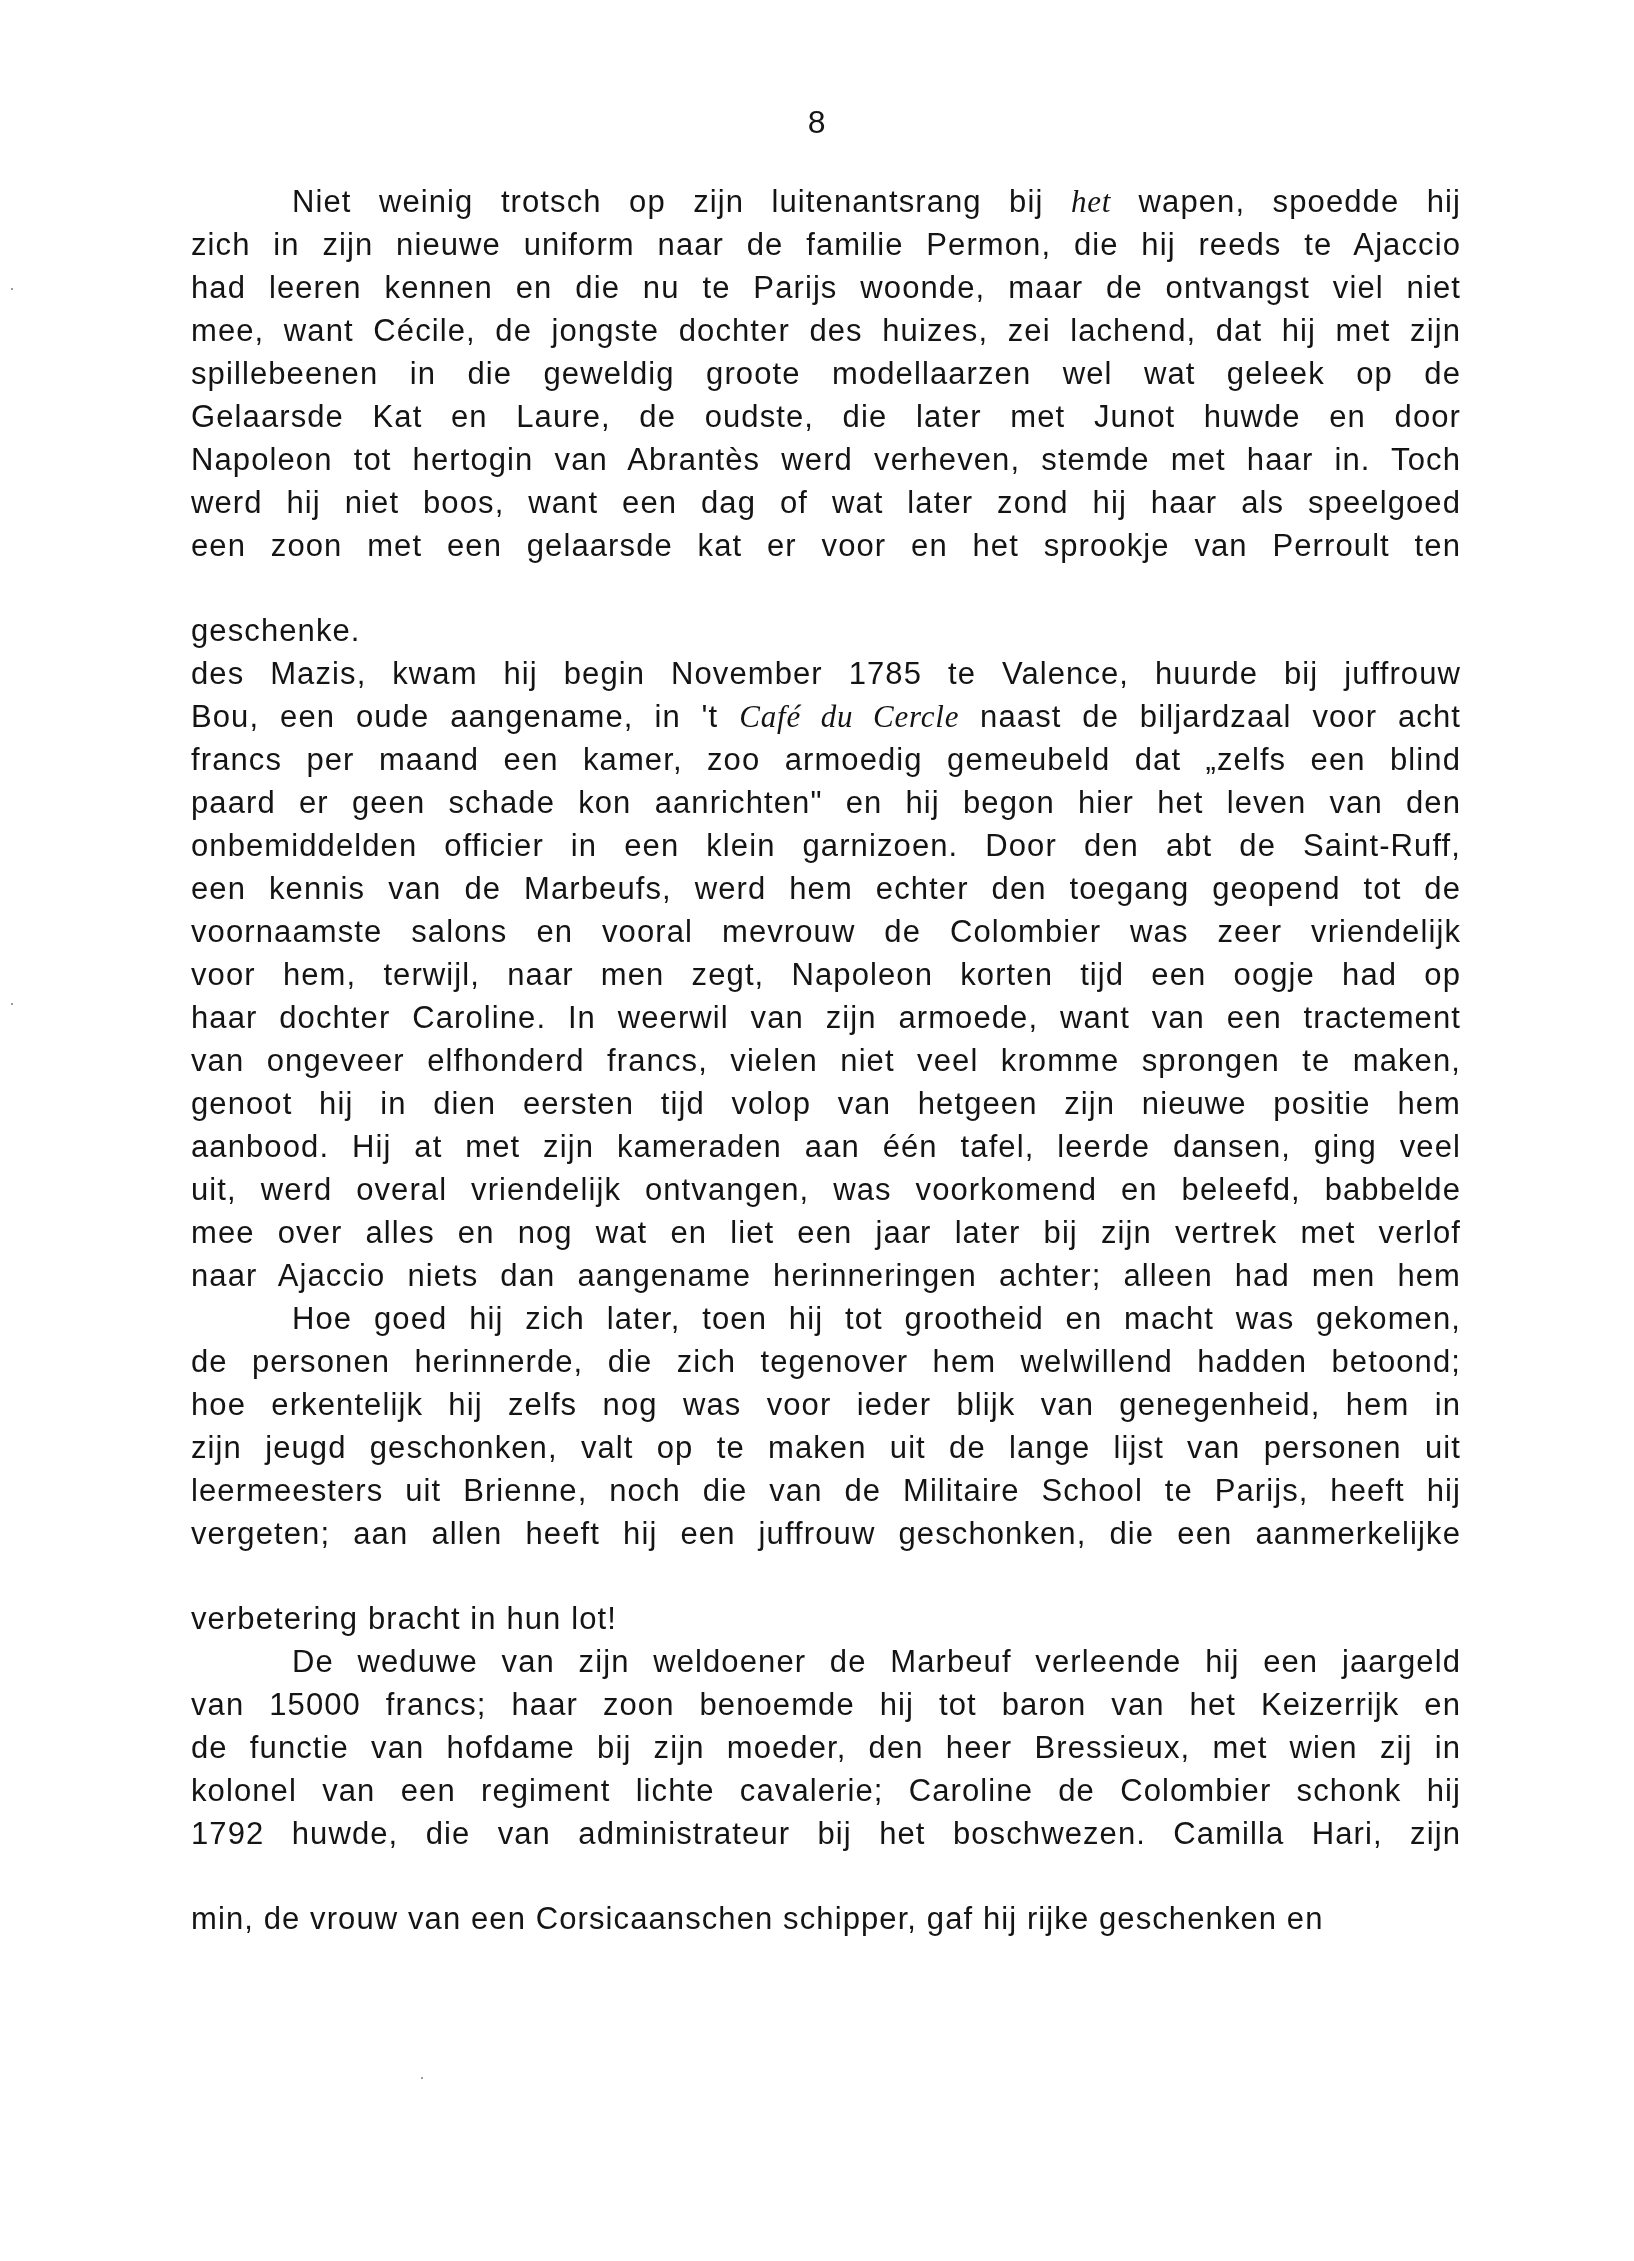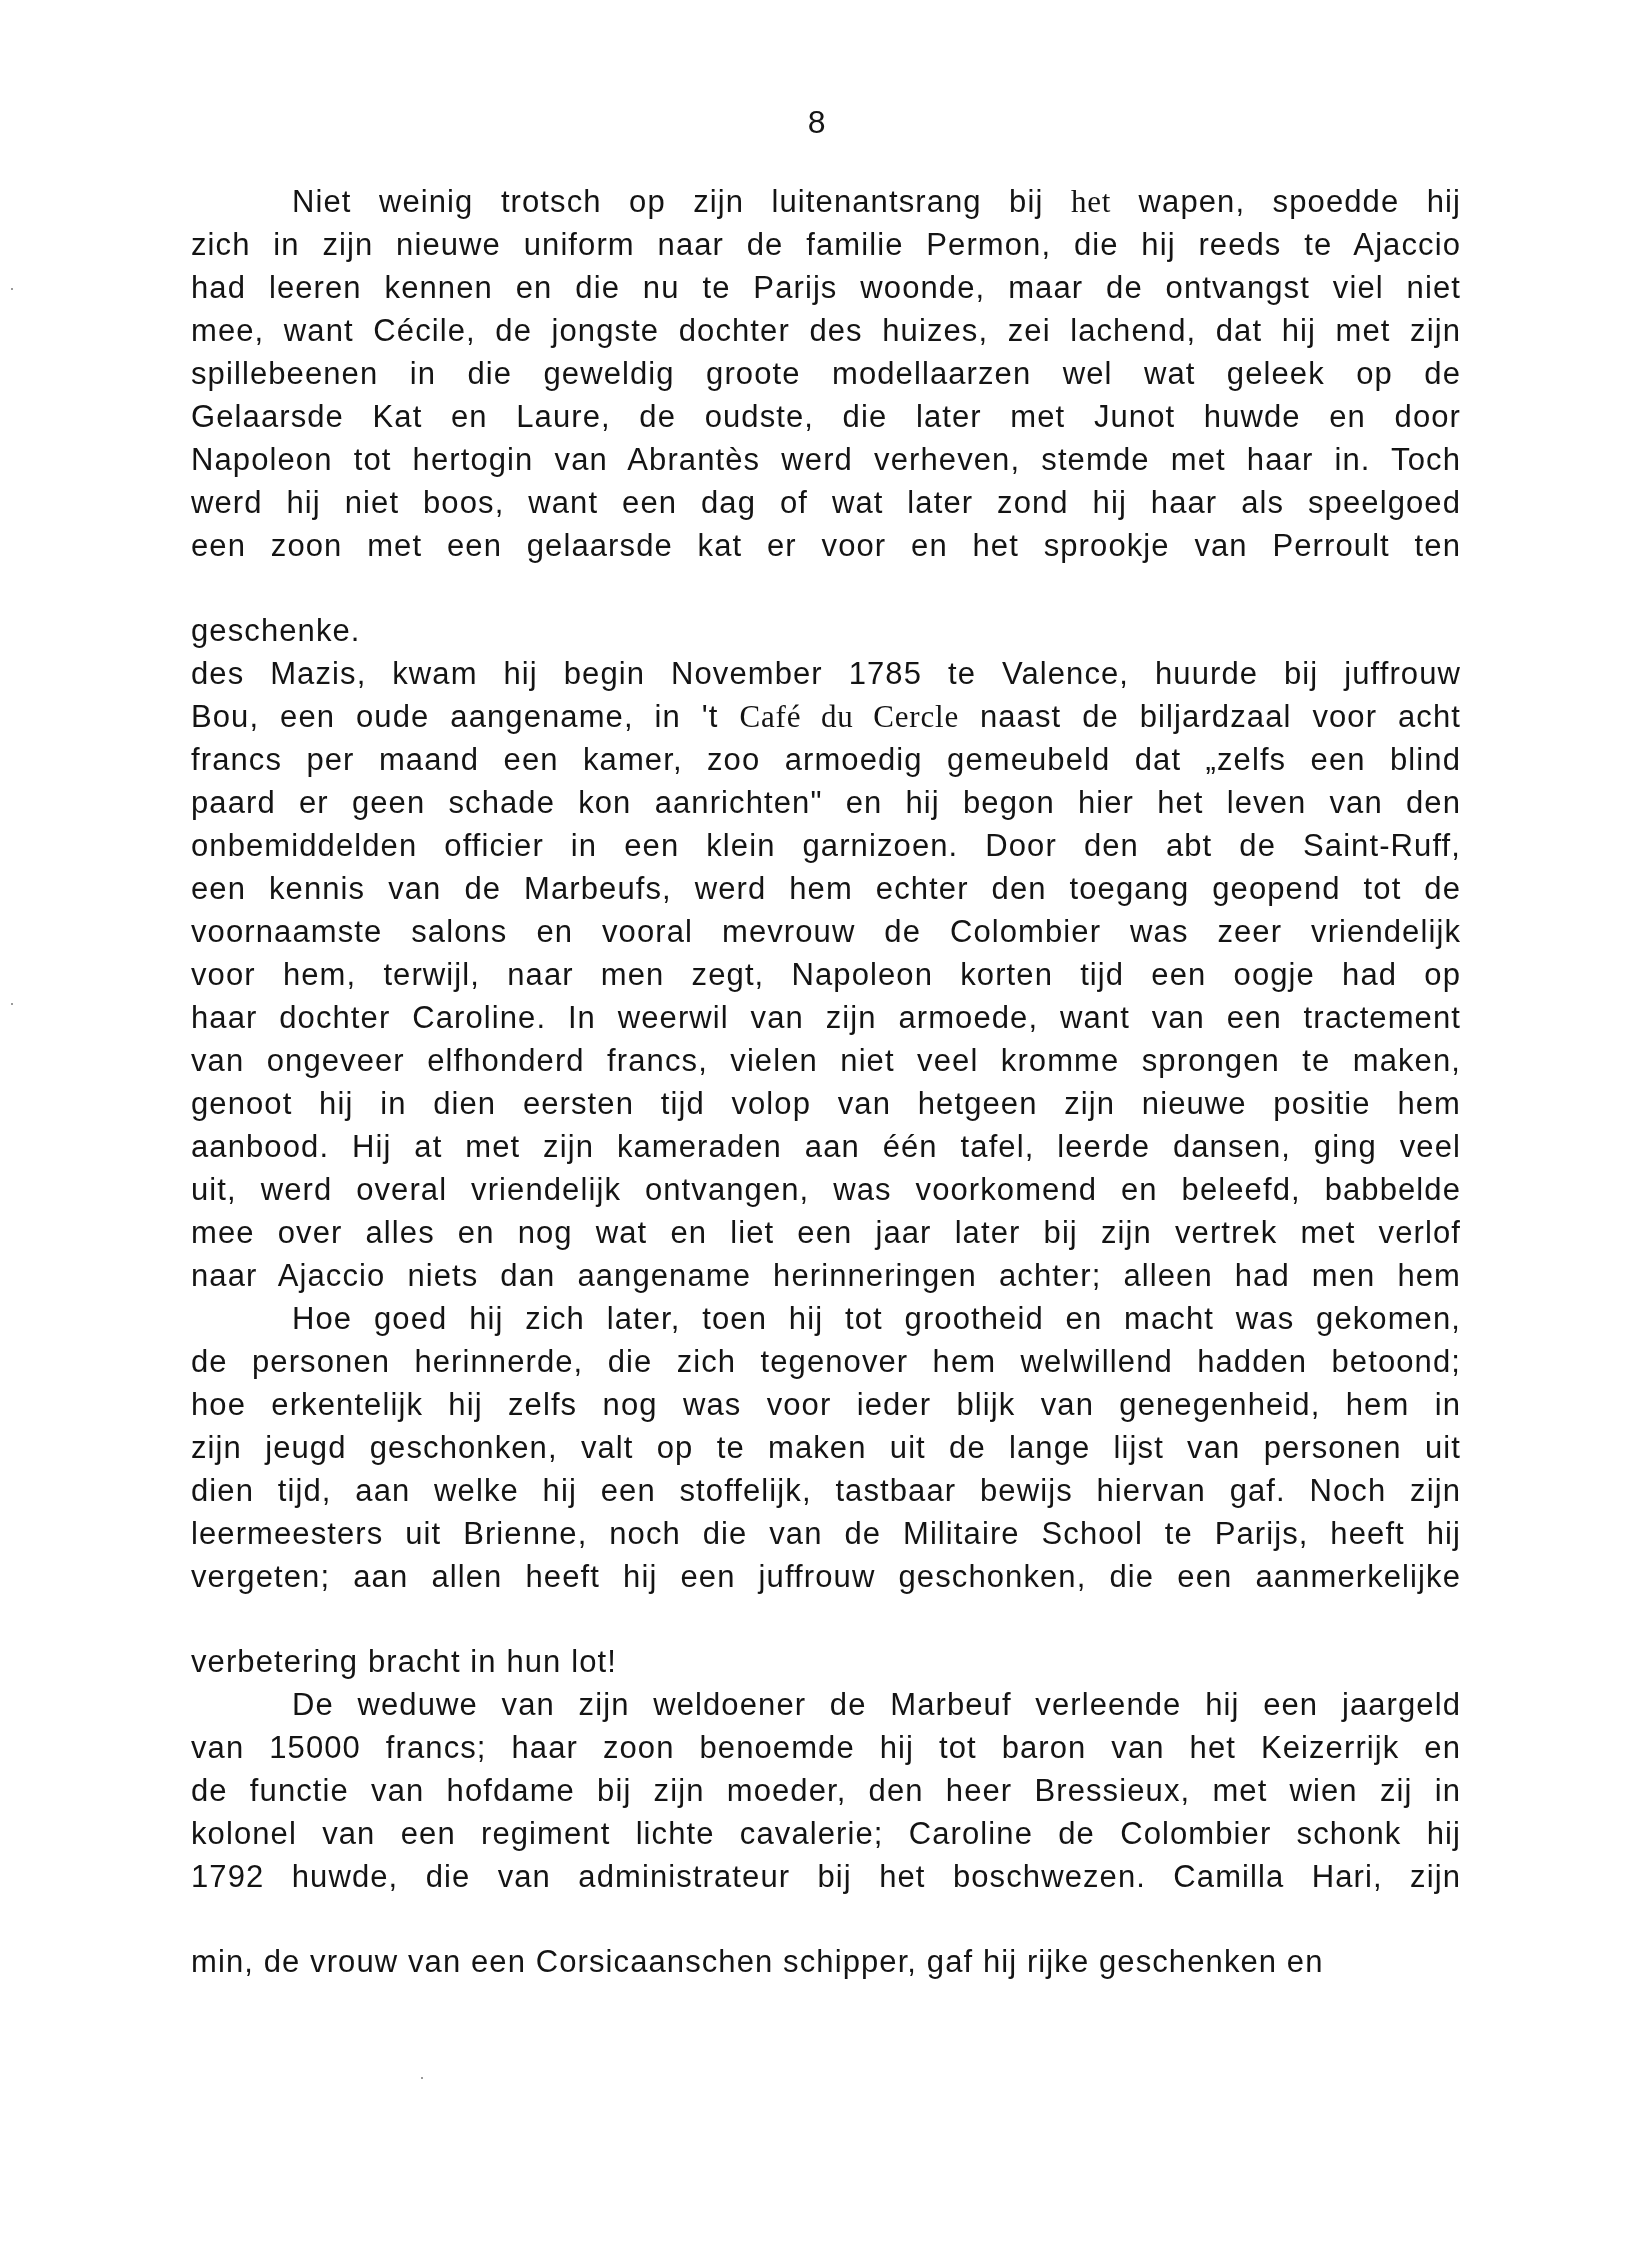--- a/index.html
+++ b/index.html
@@ -44,20 +44,21 @@
     }
     .line.last {
       text-align-last: left;
       margin-top: 42px;
     }
     .line.indent {
       padding-left: 101px;
     }
     .it {
       font-family: "Liberation Serif", "DejaVu Serif", serif;
+      font-style: italic;
       letter-spacing: 0.8px;
     }
     .speck {
       position: absolute;
       width: 1.6px;
       height: 1.6px;
       background: #9a9a9a;
     }
   </style>
 </head>
@@ -93,21 +94,20 @@
       <span class="line"><span>aanbood. Hij at met zijn kameraden aan één tafel, leerde dansen, ging veel</span></span>
       <span class="line"><span>uit, werd overal vriendelijk ontvangen, was voorkomend en beleefd, babbelde</span></span>
       <span class="line"><span>mee over alles en nog wat en liet een jaar later bij zijn vertrek met verlof</span></span>
       <span class="line"><span>naar Ajaccio niets dan aangename herinneringen achter; alleen had men hem</span></span>
     </div>
     <div>
       <span class="line indent"><span>Hoe goed hij zich later, toen hij tot grootheid en macht was gekomen,</span></span>
       <span class="line"><span>de personen herinnerde, die zich tegenover hem welwillend hadden betoond;</span></span>
       <span class="line"><span>hoe erkentelijk hij zelfs nog was voor ieder blijk van genegenheid, hem in</span></span>
       <span class="line"><span>zijn jeugd geschonken, valt op te maken uit de lange lijst van personen uit</span></span>
-      <span class="line"><span>dien tijd, aan welke hij een stoffelijk, tastbaar bewijs hiervan gaf. Noch zijn</span></span>
       <span class="line"><span>leermeesters uit Brienne, noch die van de Militaire School te Parijs, heeft hij</span></span>
       <span class="line"><span>vergeten; aan allen heeft hij een juffrouw geschonken, die een aanmerkelijke</span></span>
       <span class="line last"><span>verbetering bracht in hun lot!</span></span>
     </div>
     <div>
       <span class="line indent"><span>De weduwe van zijn weldoener de Marbeuf verleende hij een jaargeld</span></span>
       <span class="line"><span>van 15000 francs; haar zoon benoemde hij tot baron van het Keizerrijk en</span></span>
       <span class="line"><span>de functie van hofdame bij zijn moeder, den heer Bressieux, met wien zij in</span></span>
       <span class="line"><span>kolonel van een regiment lichte cavalerie; Caroline de Colombier schonk hij</span></span>
       <span class="line"><span>1792 huwde, die van administrateur bij het boschwezen. Camilla Hari, zijn</span></span>

